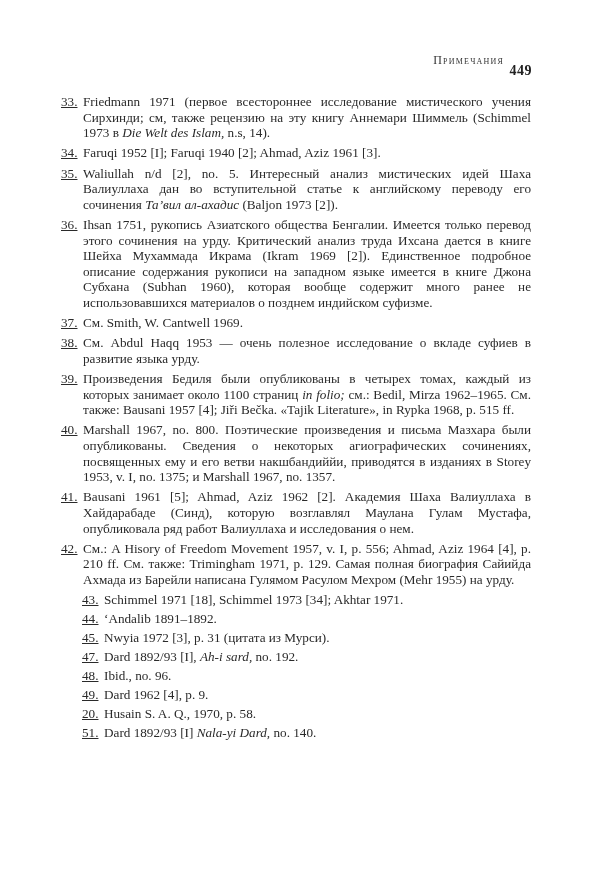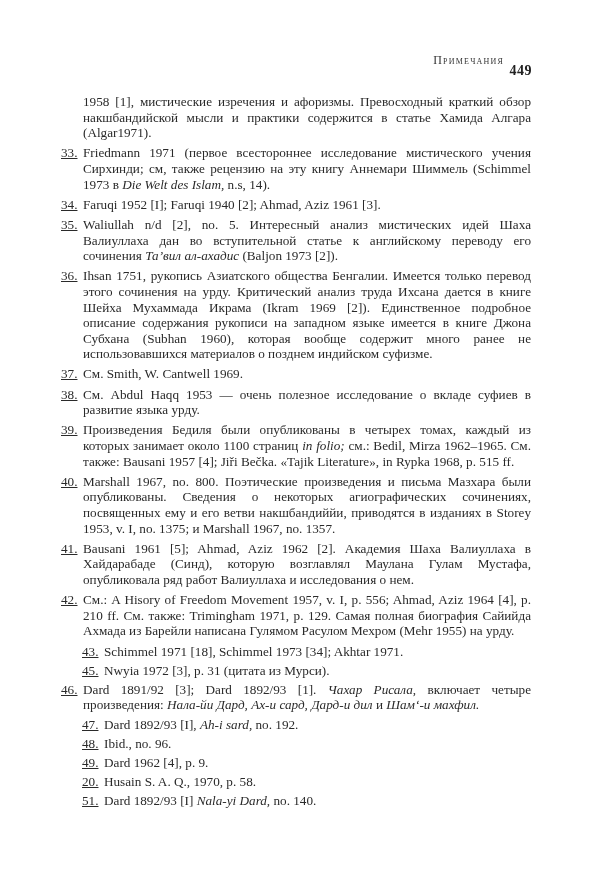--- a/index.html
+++ b/index.html
@@ -18,23 +18,20 @@
 </style>
 </head>
 <body>
 
 <div class="header">
   <span class="running-title">Примечания</span>
   <span class="page-number">449</span>
 </div>
 
 <div class="notes" id="notes">
-    <div class="note">
-      <span class="txt"><span>1958 [1], мистические изречения и афоризмы. Превосходный краткий обзор накшбандийской мысли и практики содержится в статье Хамида Алгара (Algar1971).</span></span>
-    </div>
     <div class="note">
       <span class="num">33.</span>
       <span class="txt"><span>Friedmann 1971 (первое всестороннее исследование мистического учения Сирхинди; см, также рецензию на эту книгу Аннемари Шиммель (Schimmel 1973 в </span><em>Die Welt des Islam,</em><span> n.s, 14).</span></span>
     </div>
     <div class="note">
       <span class="num">34.</span>
       <span class="txt"><span>Faruqi 1952 [I]; Faruqi 1940 [2]; Ahmad, Aziz 1961 [3].</span></span>
     </div>
     <div class="note">
       <span class="num">35.</span>
@@ -66,26 +63,26 @@
     </div>
     <div class="note">
       <span class="num">42.</span>
       <span class="txt"><span>См.: A Hisory of Freedom Movement 1957, v. I, p. 556; Ahmad, Aziz 1964 [4], p. 210 ff. См. также: Trimingham 1971, p. 129. Самая полная биография Сайийда Ахмада из Барейли написана Гулямом Расулом Мехром (Mehr 1955) на урду.</span></span>
     </div>
     <div class="note tight">
       <span class="num">43.</span>
       <span class="txt"><span>Schimmel 1971 [18], Schimmel 1973 [34]; Akhtar 1971.</span></span>
     </div>
     <div class="note tight">
+      <span class="num">44.</span>
+      <span class="txt"><span>‘Andalib 1891–1892.</span></span>
+    </div>
+    <div class="note tight">
       <span class="num">45.</span>
       <span class="txt"><span>Nwyia 1972 [3], p. 31 (цитата из Мурси).</span></span>
-    </div>
-    <div class="note">
-      <span class="num">46.</span>
-      <span class="txt"><span>Dard 1891/92 [3]; Dard 1892/93 [1]. </span><em>Чахар Рисала</em><span>, включает четыре произведения: </span><em>Нала-йи Дард, Ах-и сард, Дард-и дил</em><span> и </span><em>Шам‘-и махфил.</em></span>
     </div>
     <div class="note tight">
       <span class="num">47.</span>
       <span class="txt"><span>Dard 1892/93 [I], </span><em>Ah-i sard,</em><span> no. 192.</span></span>
     </div>
     <div class="note tight">
       <span class="num">48.</span>
       <span class="txt"><span>Ibid., no. 96.</span></span>
     </div>
     <div class="note tight">

